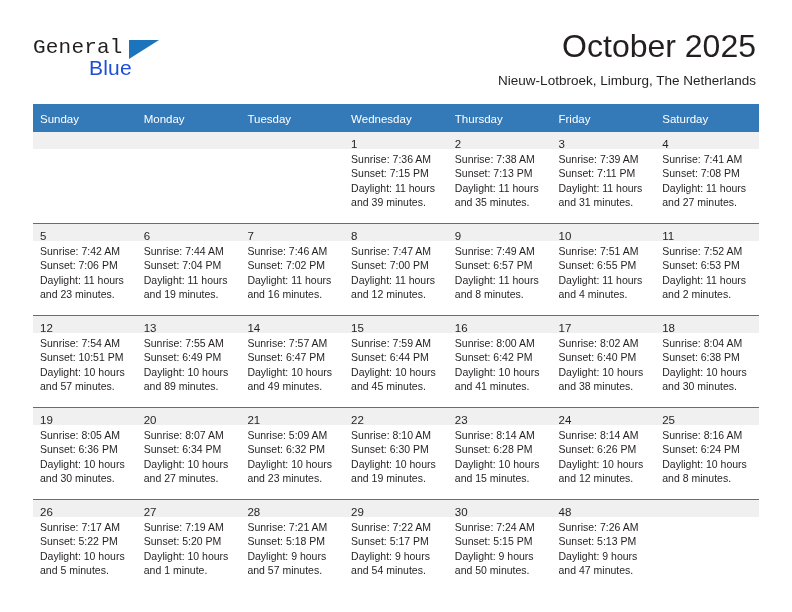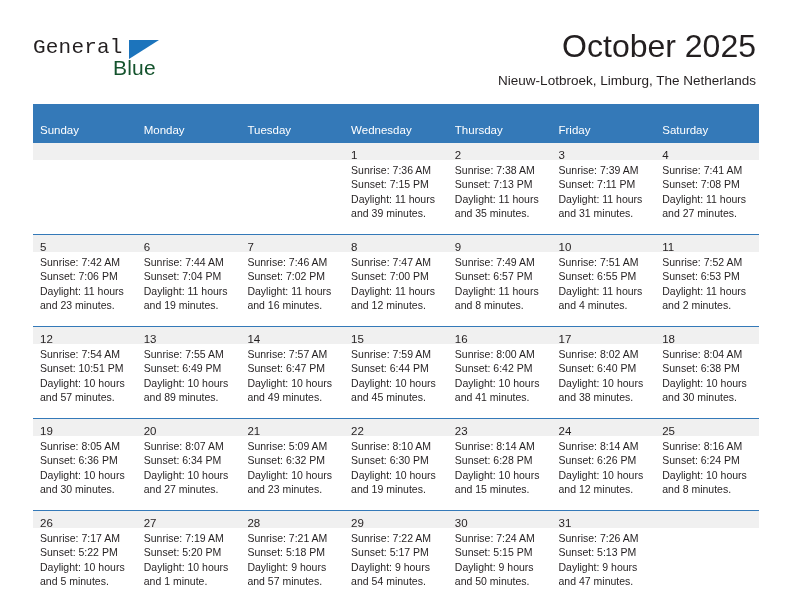--- a/index.html
+++ b/index.html
@@ -45,24 +45,23 @@
     color: #231f20;
     line-height: 24px;
     font-family: Liberation Mono, monospace;
   }
   .logo-blue {
     position: absolute;
     left: 56px;
     top: 20px;
     font-size: 21px;
     letter-spacing: 0.2px;
-    color: #14532d;
+    color: #1d4ed8;
     line-height: 24px;
     font-family: "Liberation Sans", sans-serif;
-    margin-left: 24px;
   }
   .logo-triangle {
     position: absolute;
     left: 96px;
     top: 4px;
     width: 0;
     height: 0;
     border-left: 30px solid #1c74bc;
     border-bottom: 19px solid transparent;
   }
@@ -100,21 +99,21 @@
     width: 726px;
     border-collapse: collapse;
     table-layout: fixed;
   }
   table.cal-table th {
     background: #3479b8;
     color: #ffffff;
     font-size: 11.5px;
     font-weight: normal;
     text-align: left;
-    padding: 20px 0 5px 7px;
+    padding: 9px 0 5px 7px;
     height: 11px;
     line-height: 13px;
     box-sizing: border-box;
   }
   table.cal-table td {
     width: 103.71px;
     height: 92px;
     vertical-align: top;
     padding: 0;
     border-top: 1.5px solid #3479b8;
@@ -464,21 +463,21 @@
             <td>
               <div class="daynum-band"><span class="daynum">30</span></div>
               <div class="cell-body">
                 <div class="cell-line">Sunrise: 7:24 AM</div>
                 <div class="cell-line">Sunset: 5:15 PM</div>
                 <div class="cell-line">Daylight: 9 hours</div>
                 <div class="cell-line">and 50 minutes.</div>
               </div>
             </td>
             <td>
-              <div class="daynum-band"><span class="daynum">31</span></div>
+              <div class="daynum-band"><span class="daynum">48</span></div>
               <div class="cell-body">
                 <div class="cell-line">Sunrise: 7:26 AM</div>
                 <div class="cell-line">Sunset: 5:13 PM</div>
                 <div class="cell-line">Daylight: 9 hours</div>
                 <div class="cell-line">and 47 minutes.</div>
               </div>
             </td>
             <td class="empty-cell">
               <div class="daynum-band"><span class="daynum"></span></div>
               <div class="cell-body"></div>

